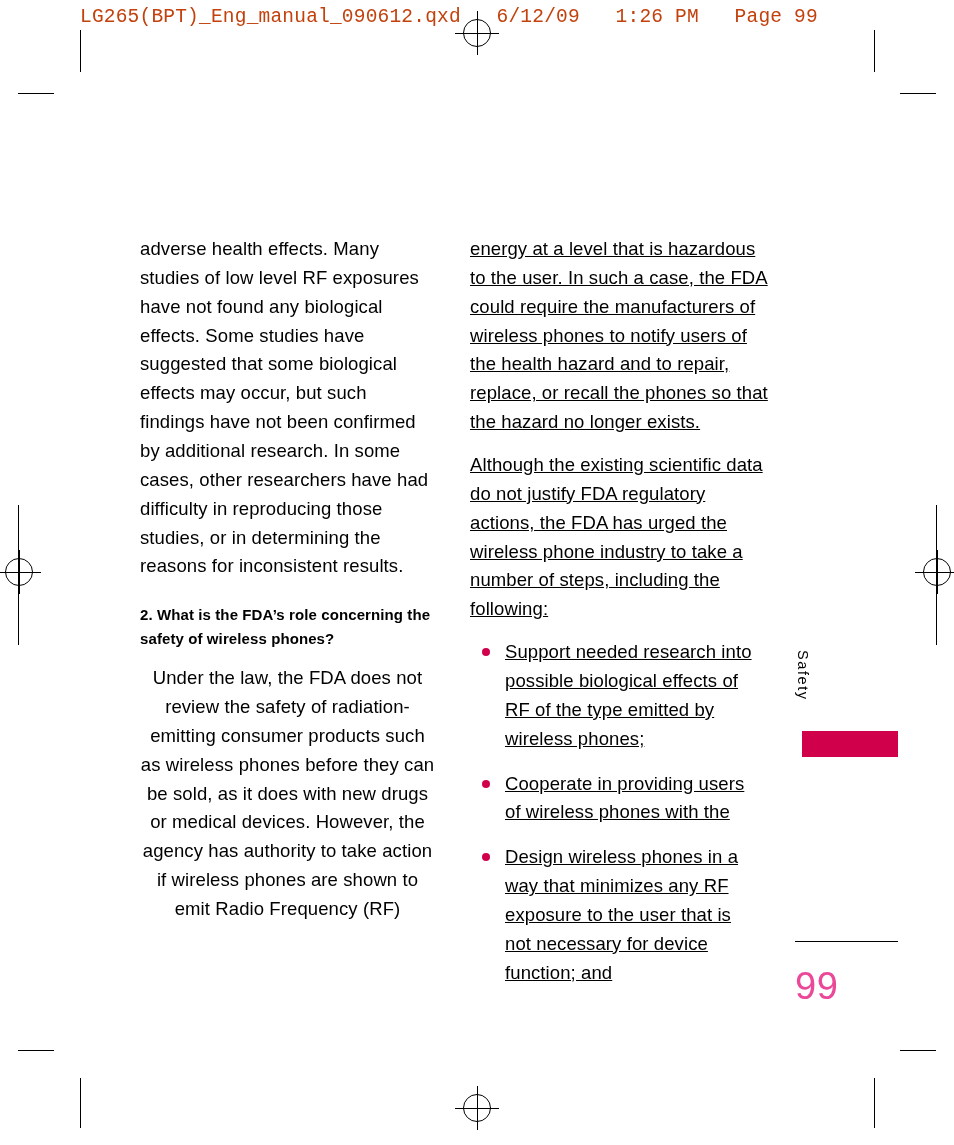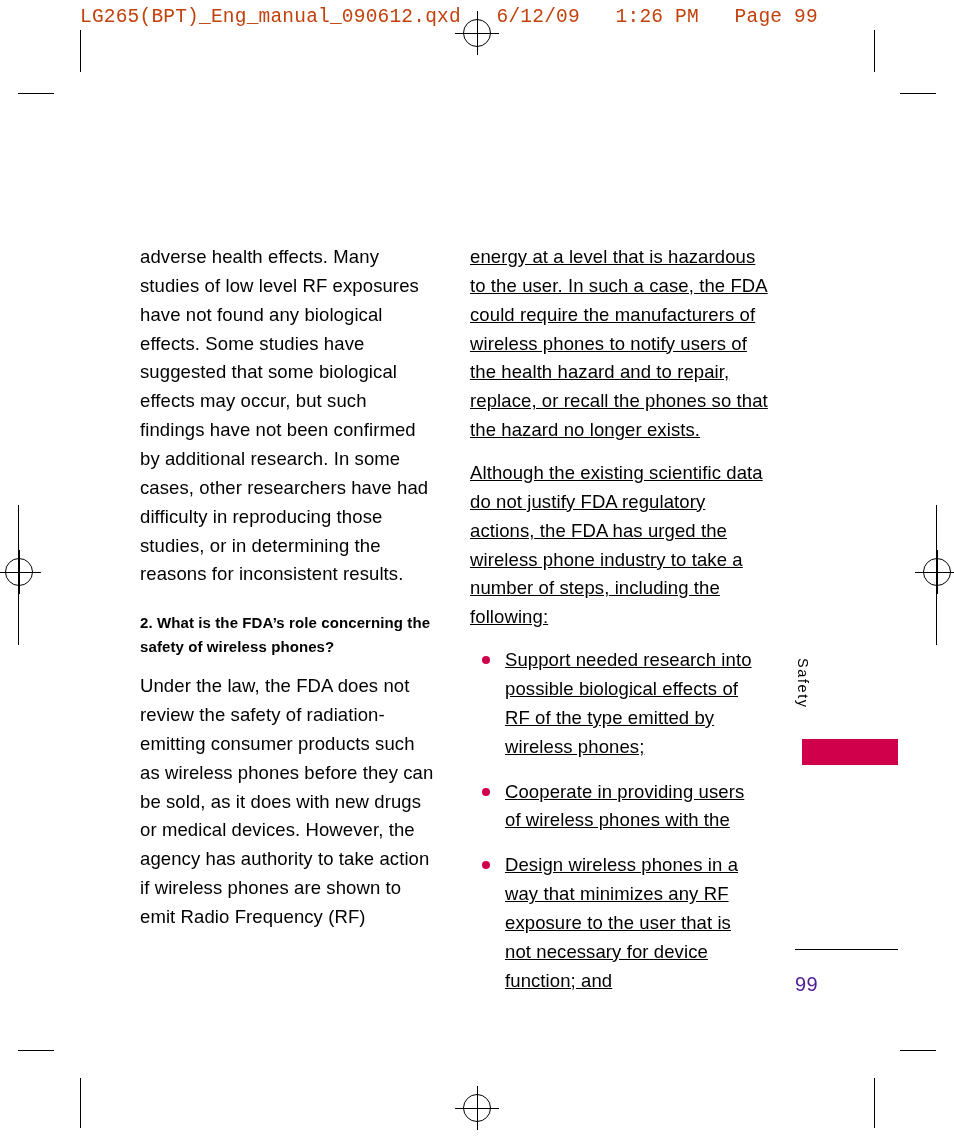--- a/index.html
+++ b/index.html
@@ -54,39 +54,39 @@
     height: 1px;
   }
   .reg::after {
     top: -9px; bottom: -9px; left: 50%;
     width: 1px;
   }
 
   
   .page {
     position: absolute;
-    left: 0; top: 8px;
+    left: 0; top: 0;
     width: 954px;
     height: 941px;
   }
 
   .col {
     position: absolute;
     width: 295px;
     font-size: 18.5px;
     line-height: 1.56;
     letter-spacing: 0.1px;
   }
   .col-left  { left: 140px; top: 235px; }
   .col-right { left: 470px; top: 235px; width: 300px; text-decoration: underline; }
 
   p {
     margin: 0 0 14px 0;
   }
-  p:last-child { margin-bottom: 12px; }
+  p:last-child { margin-bottom: 12px; text-align: center; }
 
   h2.qhead {
     margin: 22px 0 14px 0;
     font-size: 15px;
     line-height: 1.56;
     font-weight: 600;
     letter-spacing: 0.1px;
   }
 
   ul.bullets {
@@ -135,23 +135,23 @@
     left: 795px;
     top: 941px;
     width: 103px;
     height: 1px;
     background: #000;
   }
   .page-num {
     position: absolute;
     left: 795px;
     top: 965px;
-    font-size: 20px;
+    font-size: 38px;
     letter-spacing: 0.5px;
-    color: #4c1d95;
+    color: #ec4899;
   }
 </style>
 </head>
 <body>
 
 <div class="header-line">LG265(BPT)_Eng_manual_090612.qxd   6/12/09   1:26 PM   Page 99</div>
 
 <div class="crop v" style="left:80px;  top:30px;  height:42px;"></div>
 <div class="crop v" style="left:874px; top:30px;  height:42px;"></div>
 <div class="crop h" style="left:18px;  top:93px;  width:36px;"></div>

